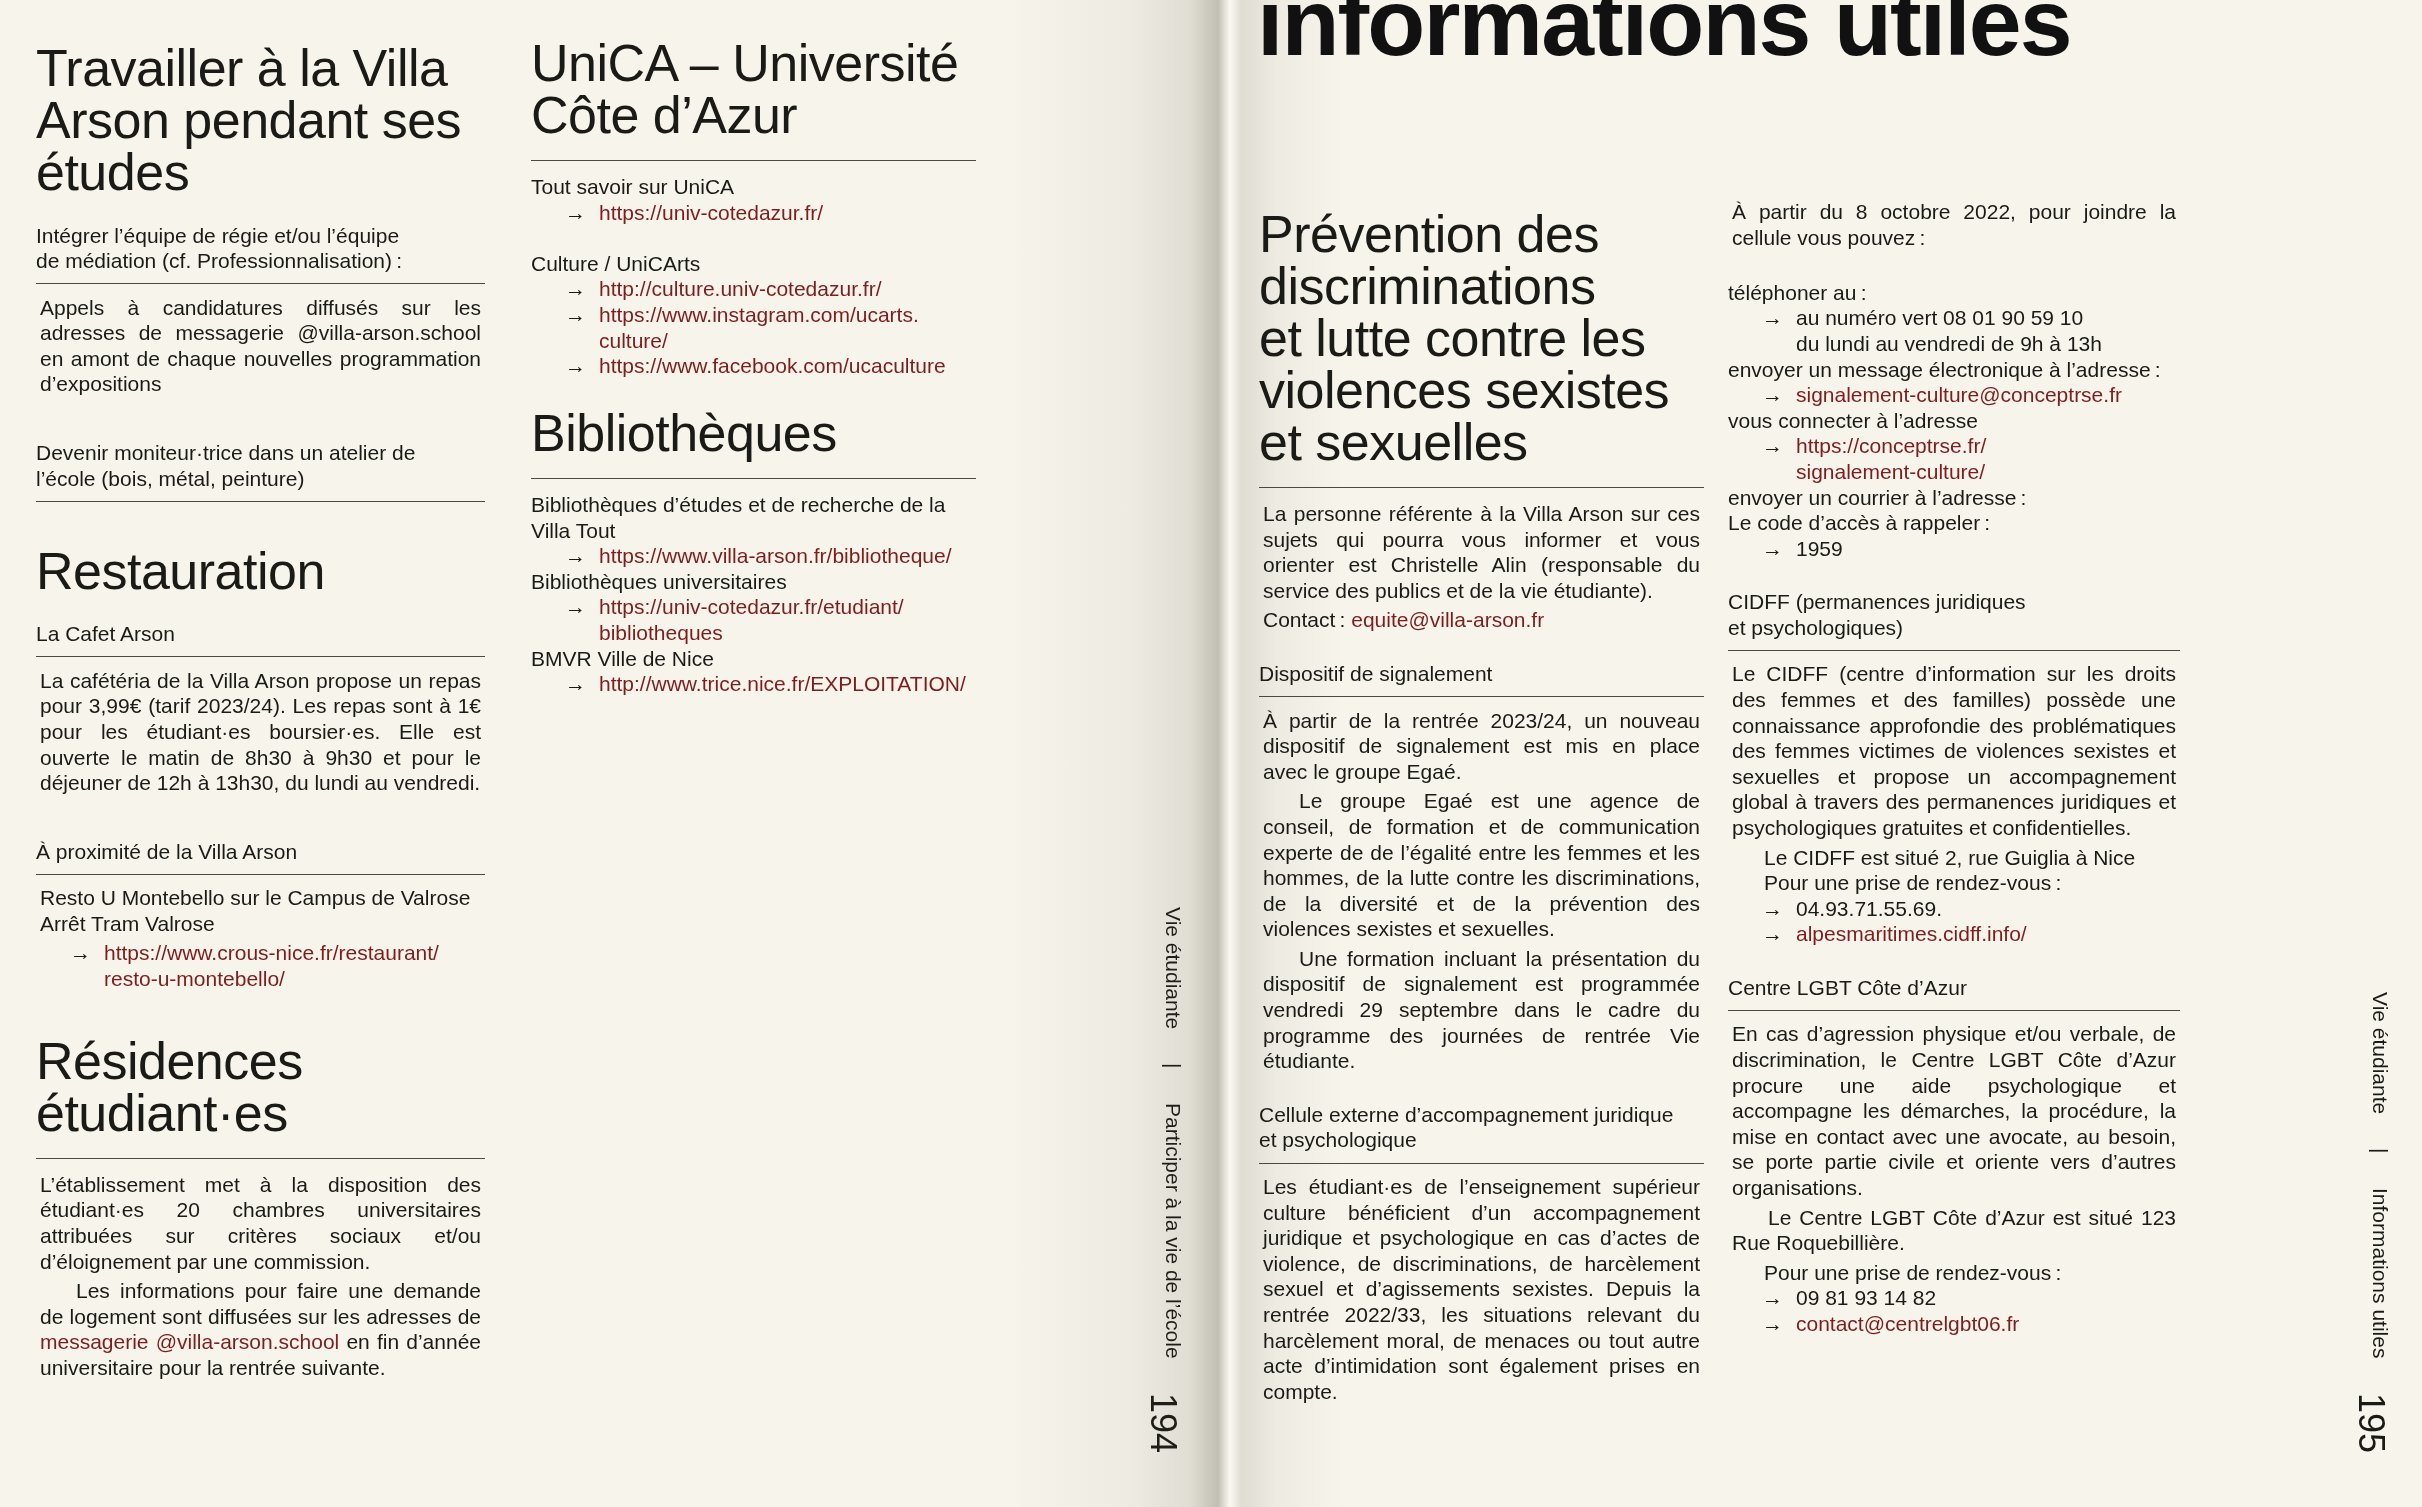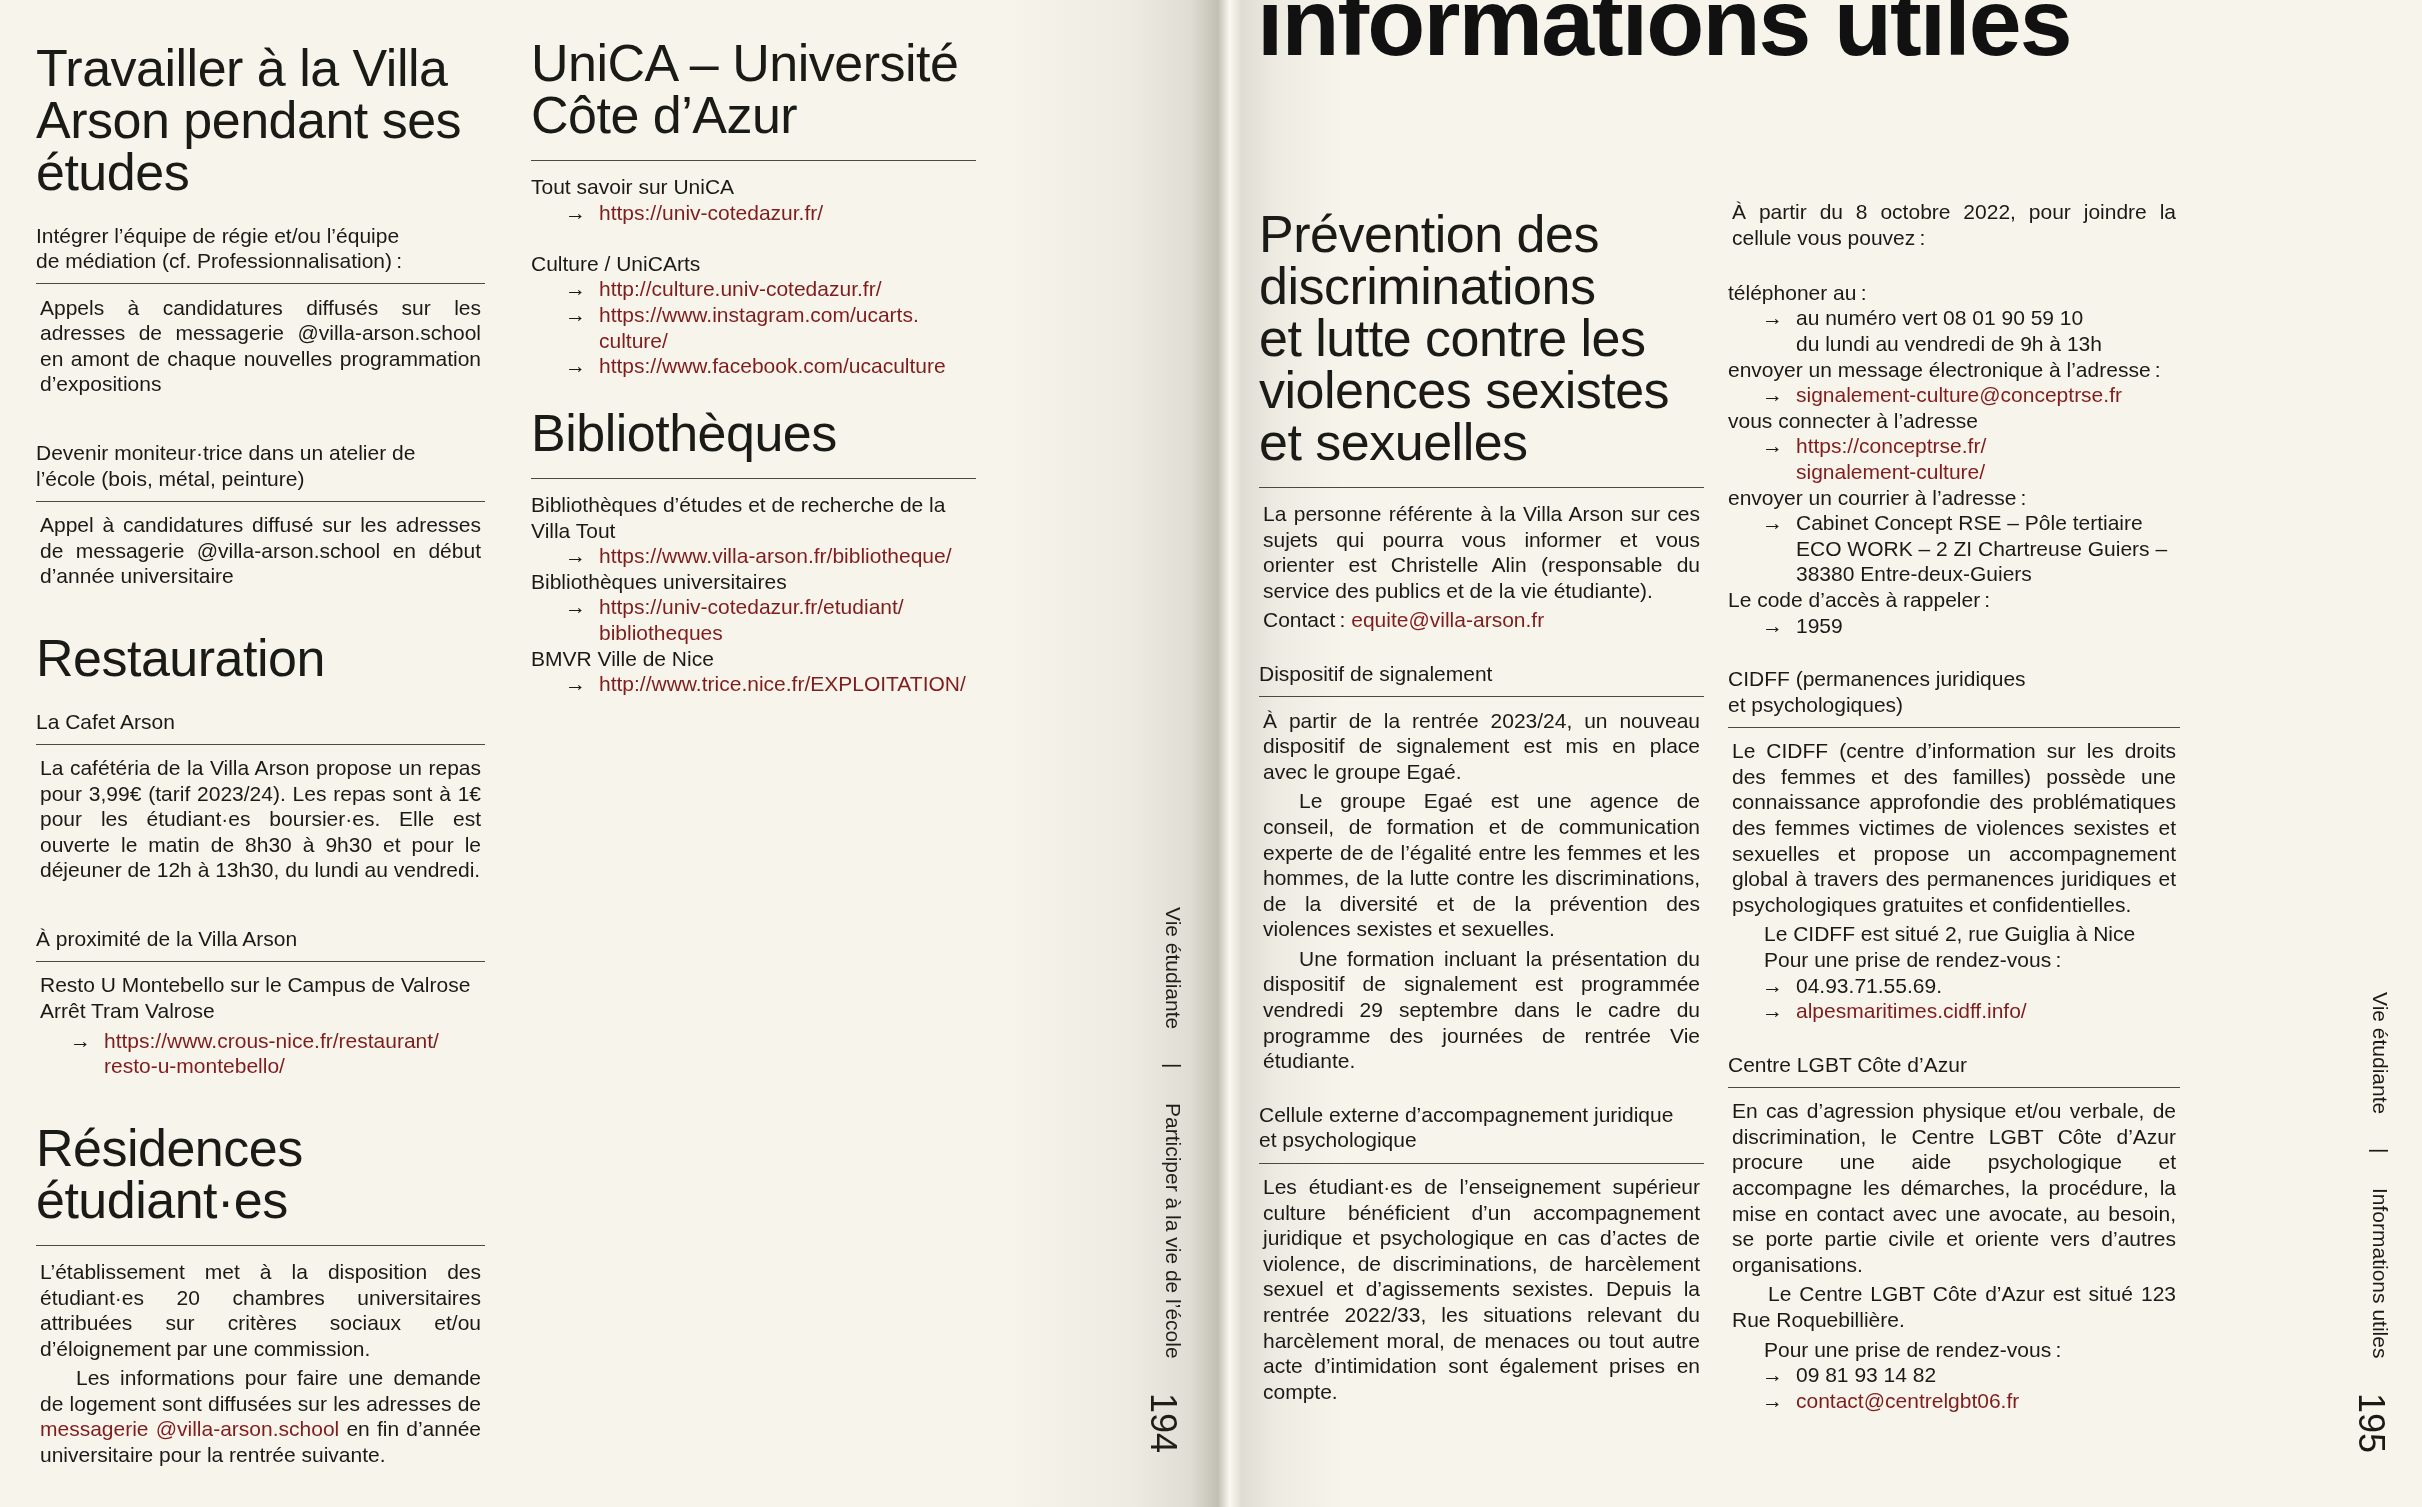--- a/index.html
+++ b/index.html
@@ -80,21 +80,20 @@
         <p class="label prewrap">Intégrer l’équipe de régie et/ou l’équipe
 de médiation (cf. Professionnalisation) :</p>
         <hr class="rule">
         <p class="p">Appels à candidatures diffusés sur les adresses de messagerie @villa-arson.school en amont de chaque nouvelles programmation d’expositions</p>
       </div>
 
       <div class="entry">
         <p class="label prewrap">Devenir moniteur·trice dans un atelier de
 l’école (bois, métal, peinture)</p>
         <hr class="rule">
-        <p class="p">Appel à candidatures diffusé sur les adresses de messagerie @villa-arson.school en début d’année universitaire</p>
       </div>
 
       <h2 class="h2">Restauration</h2>
 
       <div class="entry">
         <p class="label">La Cafet Arson</p>
         <hr class="rule">
         <p class="p">La cafétéria de la Villa Arson propose un repas pour 3,99€ (tarif 2023/24). Les repas sont à 1€ pour les étudiant·es boursier·es. Elle est ouverte le matin de 8h30 à 9h30 et pour le déjeuner de 12h à 13h30, du lundi au vendredi.</p>
       </div>
 
@@ -204,23 +203,20 @@
         <p class="label">envoyer un message électronique à l’adresse :</p>
         <div class="arrow-line"><span class="arrow">→</span><a class="link">signalement-culture@conceptrse.fr</a></div>
       </div>
       <div>
         <p class="label">vous connecter à l’adresse</p>
         <div class="arrow-line"><span class="arrow">→</span><a class="link prewrap">https://conceptrse.fr/
 signalement-culture/</a></div>
       </div>
       <div>
         <p class="label">envoyer un courrier à l’adresse :</p>
-        <div class="arrow-line"><span class="arrow">→</span><span class="prewrap">Cabinet Concept RSE – Pôle tertiaire
-ECO WORK – 2 ZI Chartreuse Guiers –
-38380 Entre-deux-Guiers</span></div>
       </div>
       <div>
         <p class="label">Le code d’accès à rappeler :</p>
         <div class="arrow-line"><span class="arrow">→</span><span>1959</span></div>
       </div>
 
       <div class="mt-sec-sm">
         <p class="label prewrap">CIDFF (permanences juridiques
 et psychologiques)</p>
         <hr class="rule">

